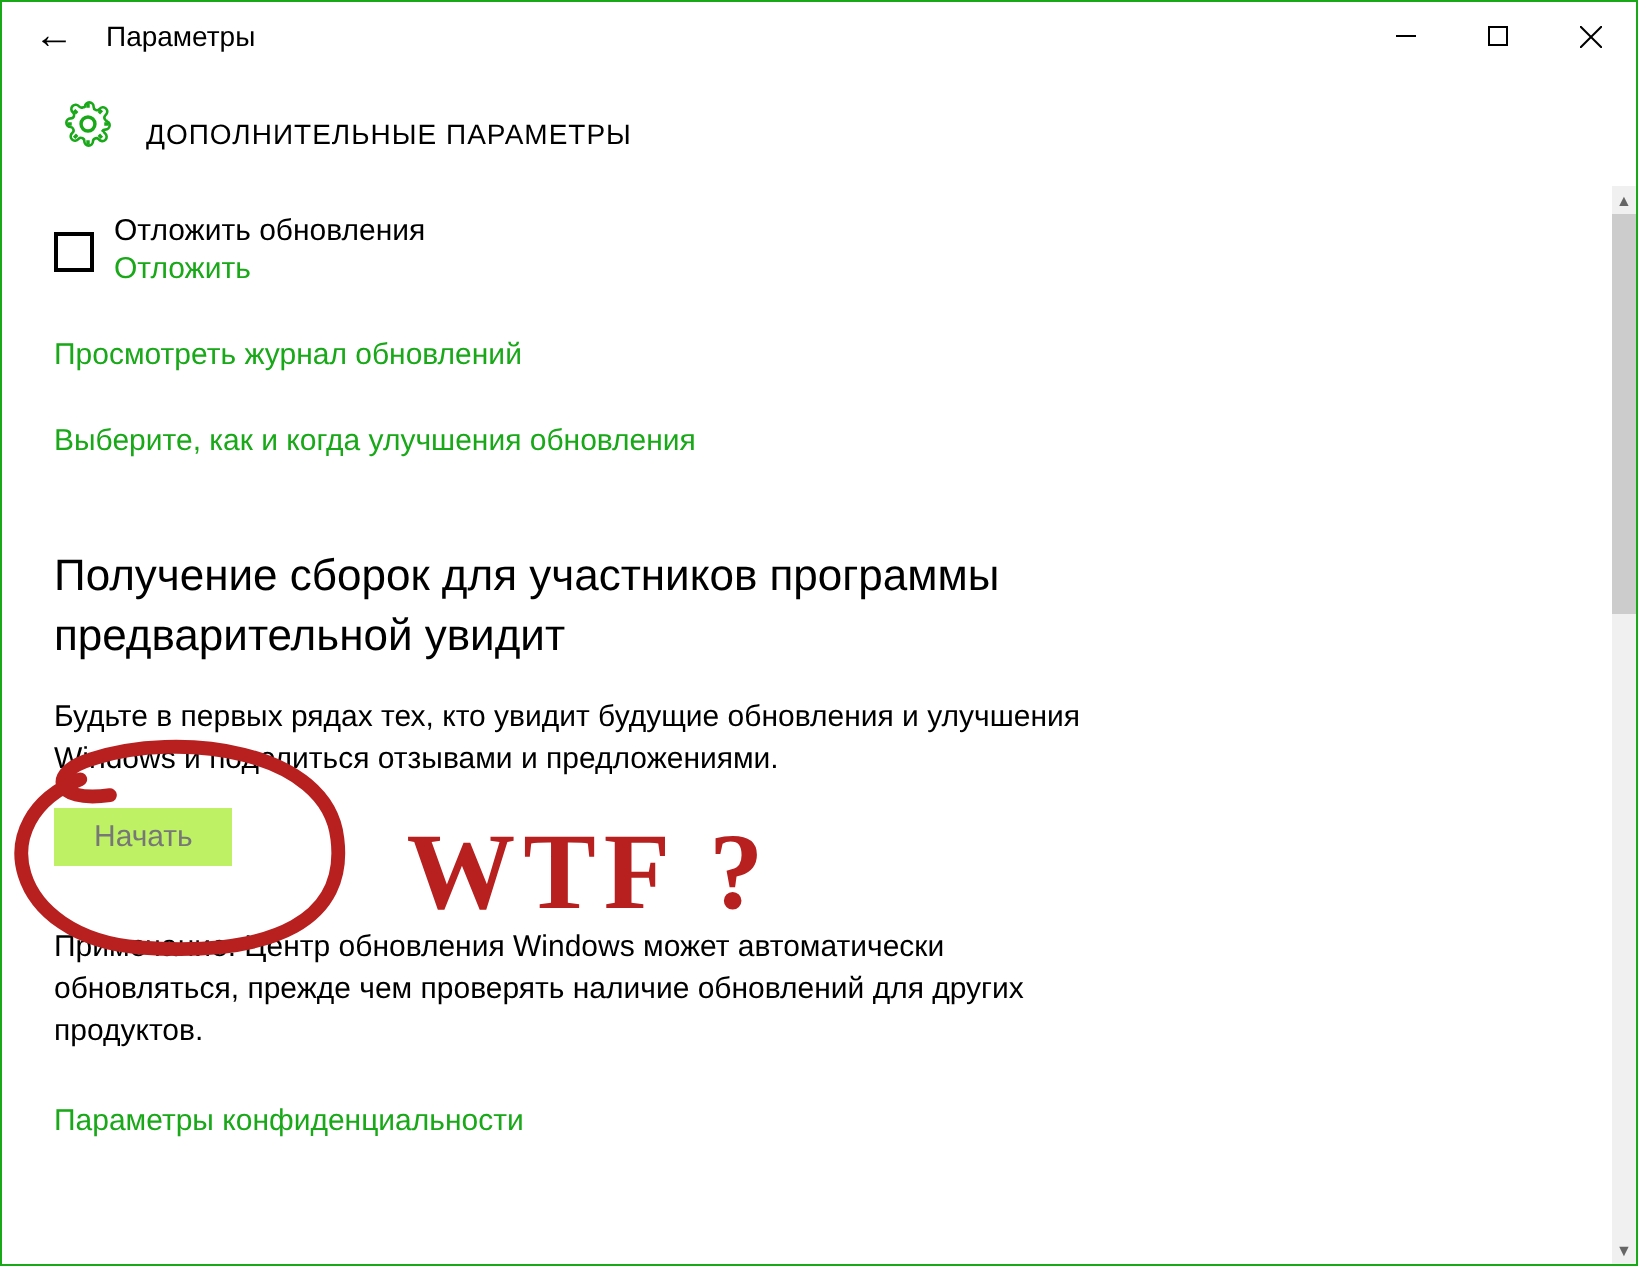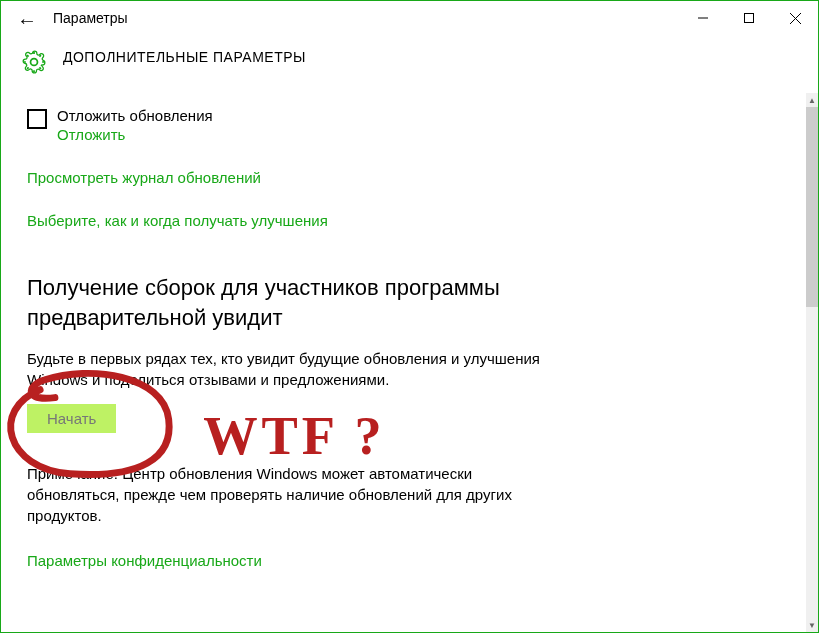--- a/index.html
+++ b/index.html
@@ -57,22 +57,22 @@
     display: flex;
     align-items: center;
     justify-content: center;
     cursor: pointer;
     font-size: 14px;
   }
   .win-btn svg { display: block; }
   
   .header {
     display: flex;
-    align-items: flex-start;
-    padding: 14px 20px 18px 20px;
+    align-items: flex-end;
+    padding: 14px 20px 18px 30px;
   }
   .gear-icon {
     width: 26px;
     height: 26px;
     margin-right: 16px;
     color: #18a818;
   }
   .page-heading {
     font-size: 14px;
     letter-spacing: 0.5px;
@@ -111,21 +111,21 @@
     position: absolute;
     left: 0; right: 0;
     top: 14px;
     height: 200px;
     background: #ccc;
   }
   .scrollbar .sd-bot { position: absolute; bottom: 0; }
 
   .checkbox-row {
     display: flex;
-    align-items: flex-start;
+    align-items: center;
     margin-bottom: 2px;
   }
   .checkbox {
     width: 20px;
     height: 20px;
     border: 2px solid #000;
     margin-right: 10px;
     margin-top: 2px;
     cursor: pointer;
     flex-shrink: 0;
@@ -236,21 +236,21 @@
         <div class="checkbox-label-block">
           <span class="checkbox-label">Отложить обновления</span>
           <span class="link">Отложить</span>
         </div>
       </div>
 
       <div class="link-row">
         <span class="link">Просмотреть журнал обновлений</span>
       </div>
       <div class="link-row">
-        <span class="link">Выберите, как и когда получать улучшения</span>
+        <span class="link">Выберите, как и когда улучшения обновления</span>
       </div>
 
       <h2 class="section-title">Получение сборок для участников программы предварительной увидит</h2>
       <p class="body-text">Будьте в первых рядах тех, кто увидит будущие обновления и улучшения Windows и поделиться отзывами и предложениями.</p>
       <button class="disabled-btn" disabled="">Начать</button>
 
       <p class="note">Примечание. Центр обновления Windows может автоматически обновляться, прежде чем проверять наличие обновлений для других продуктов.</p>
 
       <div class="link-row">
         <span class="link">Параметры конфиденциальности</span>

